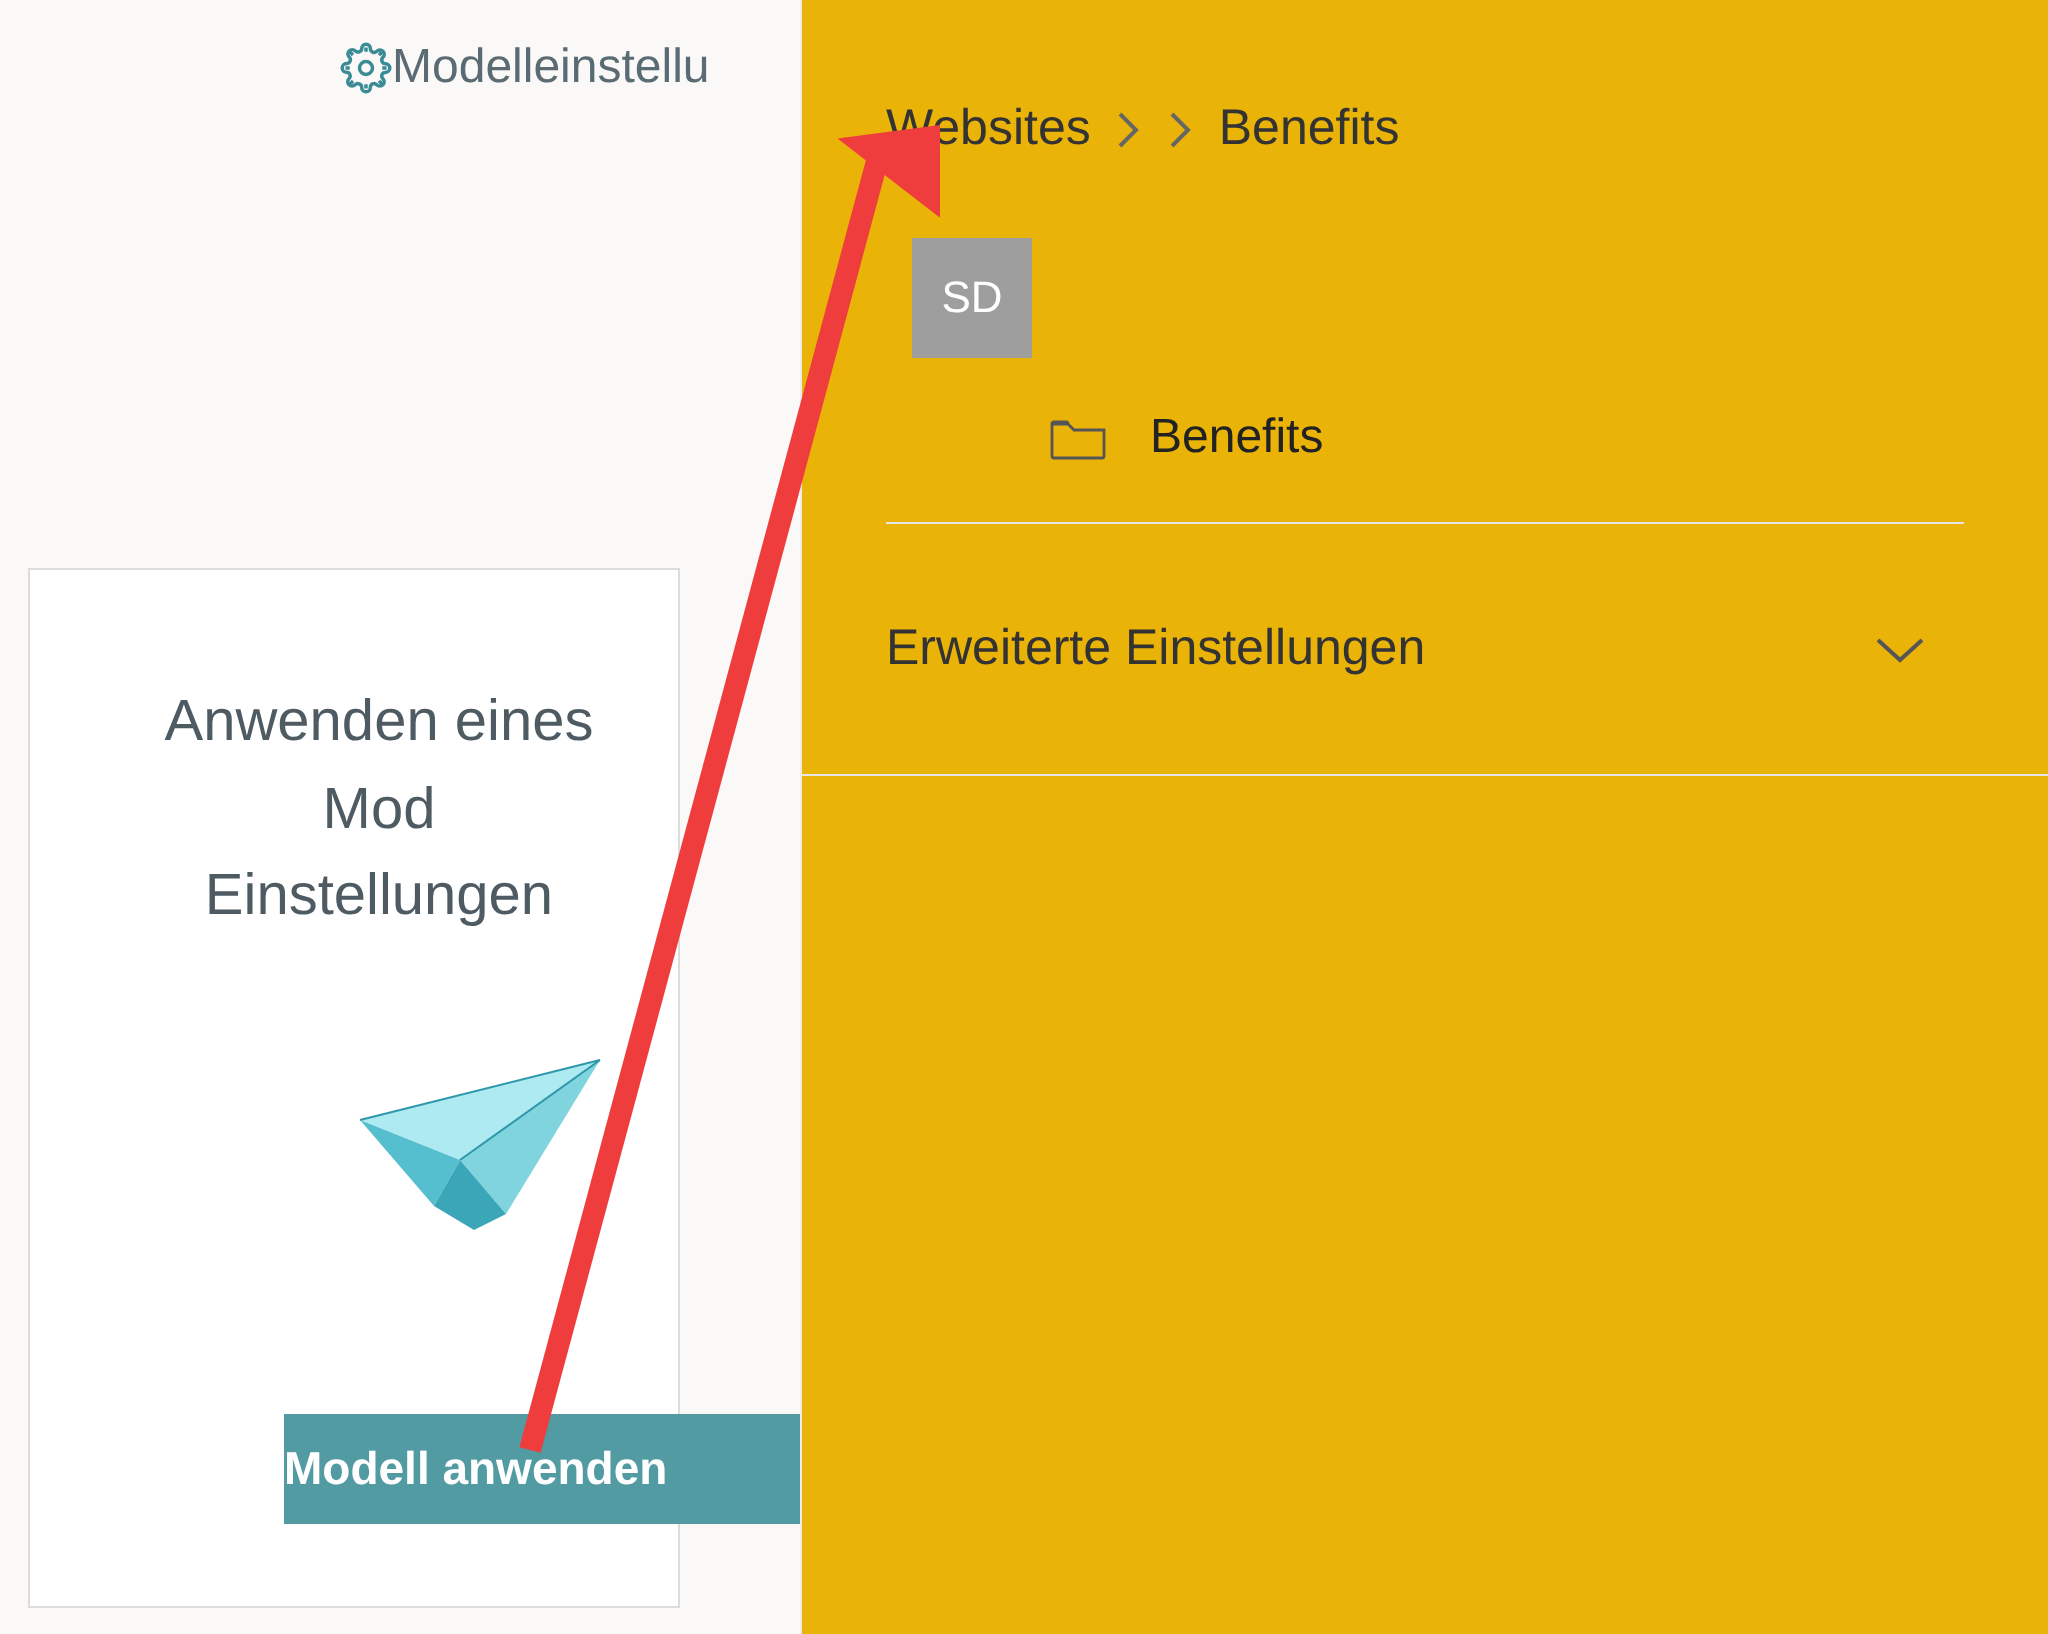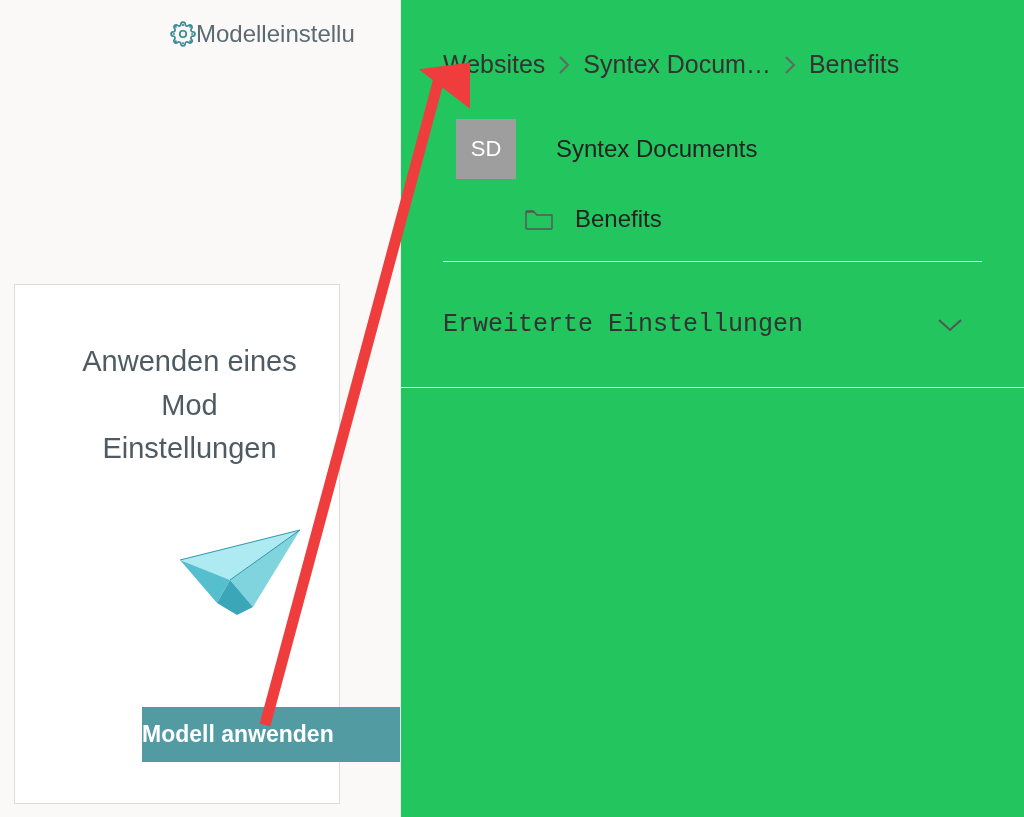--- a/index.html
+++ b/index.html
@@ -67,21 +67,21 @@
       cursor: pointer;
       display: flex;
       align-items: center;
       justify-content: flex-start;
     }
     .panel {
       position: absolute;
       left: 400px; top: 0;
       width: 624px;
       height: 817px;
-      background: #22c55e;
+      background: #eab308;
       border-left: 1px solid #ececec;
     }
     .breadcrumb {
       display: flex;
       align-items: center;
       gap: 12px;
       font-size: 25px;
       color: #333;
       padding: 50px 0 0 42px;
       font-weight: 400;
@@ -115,21 +115,20 @@
     .accordion {
       display: flex;
       align-items: center;
       justify-content: space-between;
       padding: 48px 60px 48px 42px;
       font-size: 25px;
       color: #333;
       border-bottom: 1px solid #e6e6e6;
       margin: 0 0 0 0;
       cursor: pointer;
-      font-family: Liberation Mono, monospace;
     }
     .accordion-chev { width: 28px; height: 18px; }
     .annotation-arrow {
       position: absolute;
       left: 250px;
       top: 55px;
       pointer-events: none;
       z-index: 100;
     }
   </style>
@@ -167,30 +166,28 @@
     </button>
   </div>
 </div>
 
 <div class="panel">
   <div class="breadcrumb">
     <span class="crumb">Websites</span>
     <svg class="chev" width="14" height="22" viewBox="0 0 14 22">
         <polyline points="3,3 11,11 3,19" fill="none" stroke="#666" stroke-width="2"></polyline>
       </svg>
-    <span class="crumb">Syntex Docum…</span>
     <svg class="chev" width="14" height="22" viewBox="0 0 14 22">
         <polyline points="3,3 11,11 3,19" fill="none" stroke="#666" stroke-width="2"></polyline>
       </svg>
     <span class="crumb">Benefits</span>
   </div>
 
   <div class="site-row">
     <div class="site-badge">SD</div>
-    <div class="site-label">Syntex Documents</div>
   </div>
 
   <div class="lib-row">
     <svg class="folder-icon" viewBox="0 0 28 22">
       <path d="M1 4 h8 l3 3 h15 v13 a1 1 0 0 1 -1 1 h-24 a1 1 0 0 1 -1 -1 z M1 4 a1 1 0 0 1 1 -1 h6 a1 1 0 0 1 1 1" fill="none" stroke="#555" stroke-width="1.4"></path>
     </svg>
     <div class="site-label">Benefits</div>
   </div>
 
   <div class="accordion">

